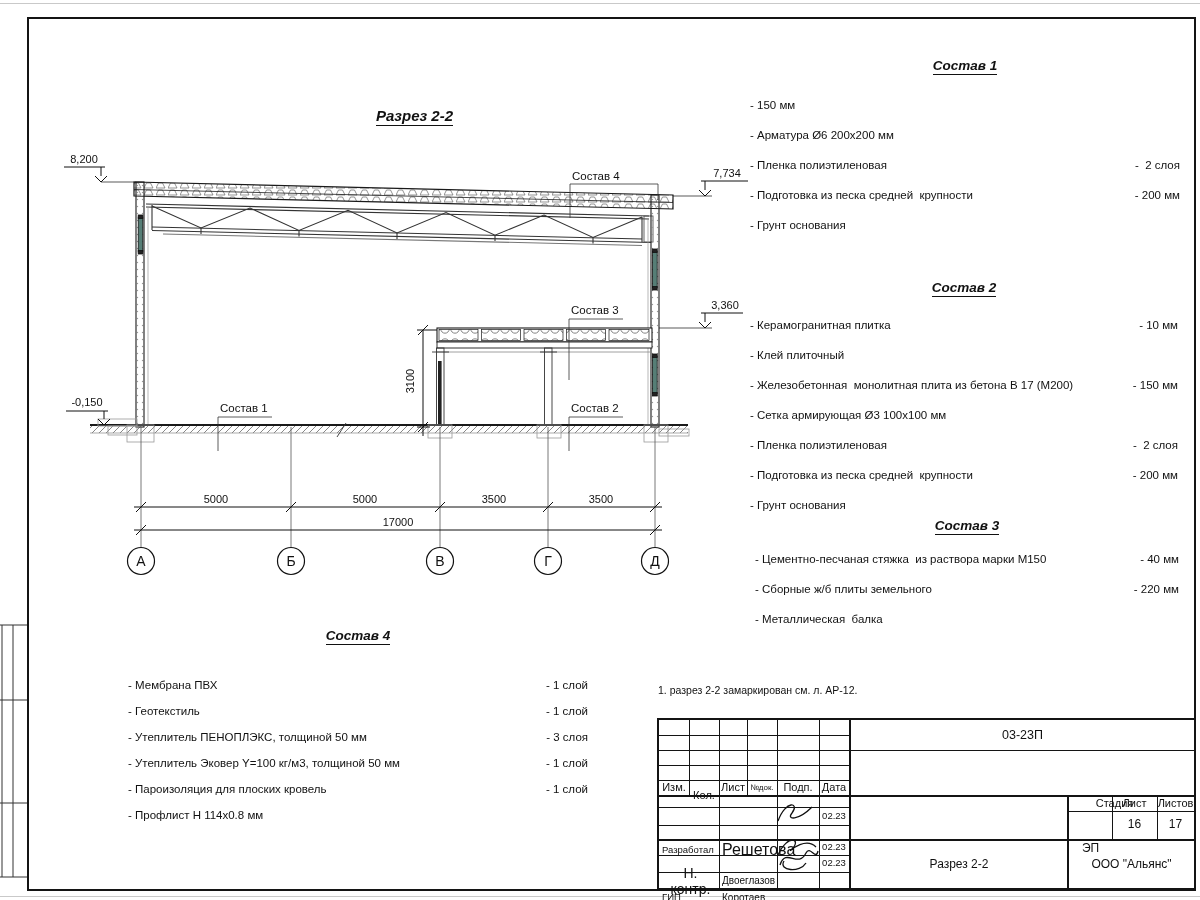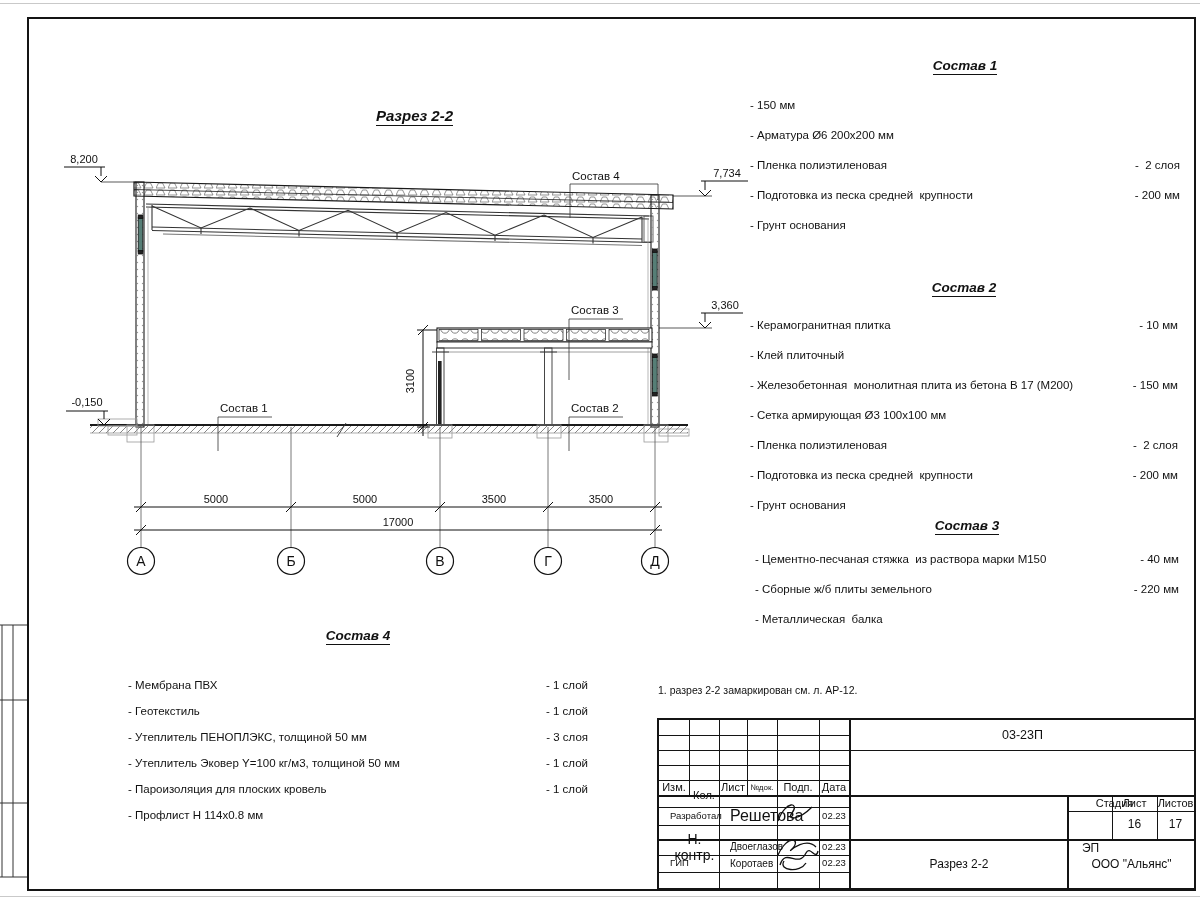--- a/index.html
+++ b/index.html
@@ -28,21 +28,21 @@
   .c3 .hdr{margin-bottom:20px;}
   .c4{left:128px;top:628px;width:460px;}
   .c4 .hdr{margin-bottom:36px;}
   
   .tb{position:absolute;left:657px;top:718px;width:539px;height:172px;
       border:2px solid #141414;box-sizing:border-box;font-size:11px;}
   .tb .vl,.tb .hl{position:absolute;background:#141414;}
   .tb .vl{width:1px;} .tb .hl{height:1px;}
   .tb .cell{position:absolute;display:flex;align-items:center;justify-content:center;
             text-align:center;line-height:1.15;}
-  .tb .left{justify-content:flex-start;padding-left:11px;box-sizing:border-box;}
+  .tb .left{justify-content:flex-start;padding-left:3px;box-sizing:border-box;margin-top:34px;}
   .sig{position:absolute;left:772px;top:795px;}
 </style>
 </head>
 <body>
 <div class="page">
 
 <div class="edge" style="left:0;top:3px;width:1200px;height:1px;"></div>
 <div class="edge" style="left:0;top:896px;width:1200px;height:1px;"></div>
 <div class="frame"></div>
 

